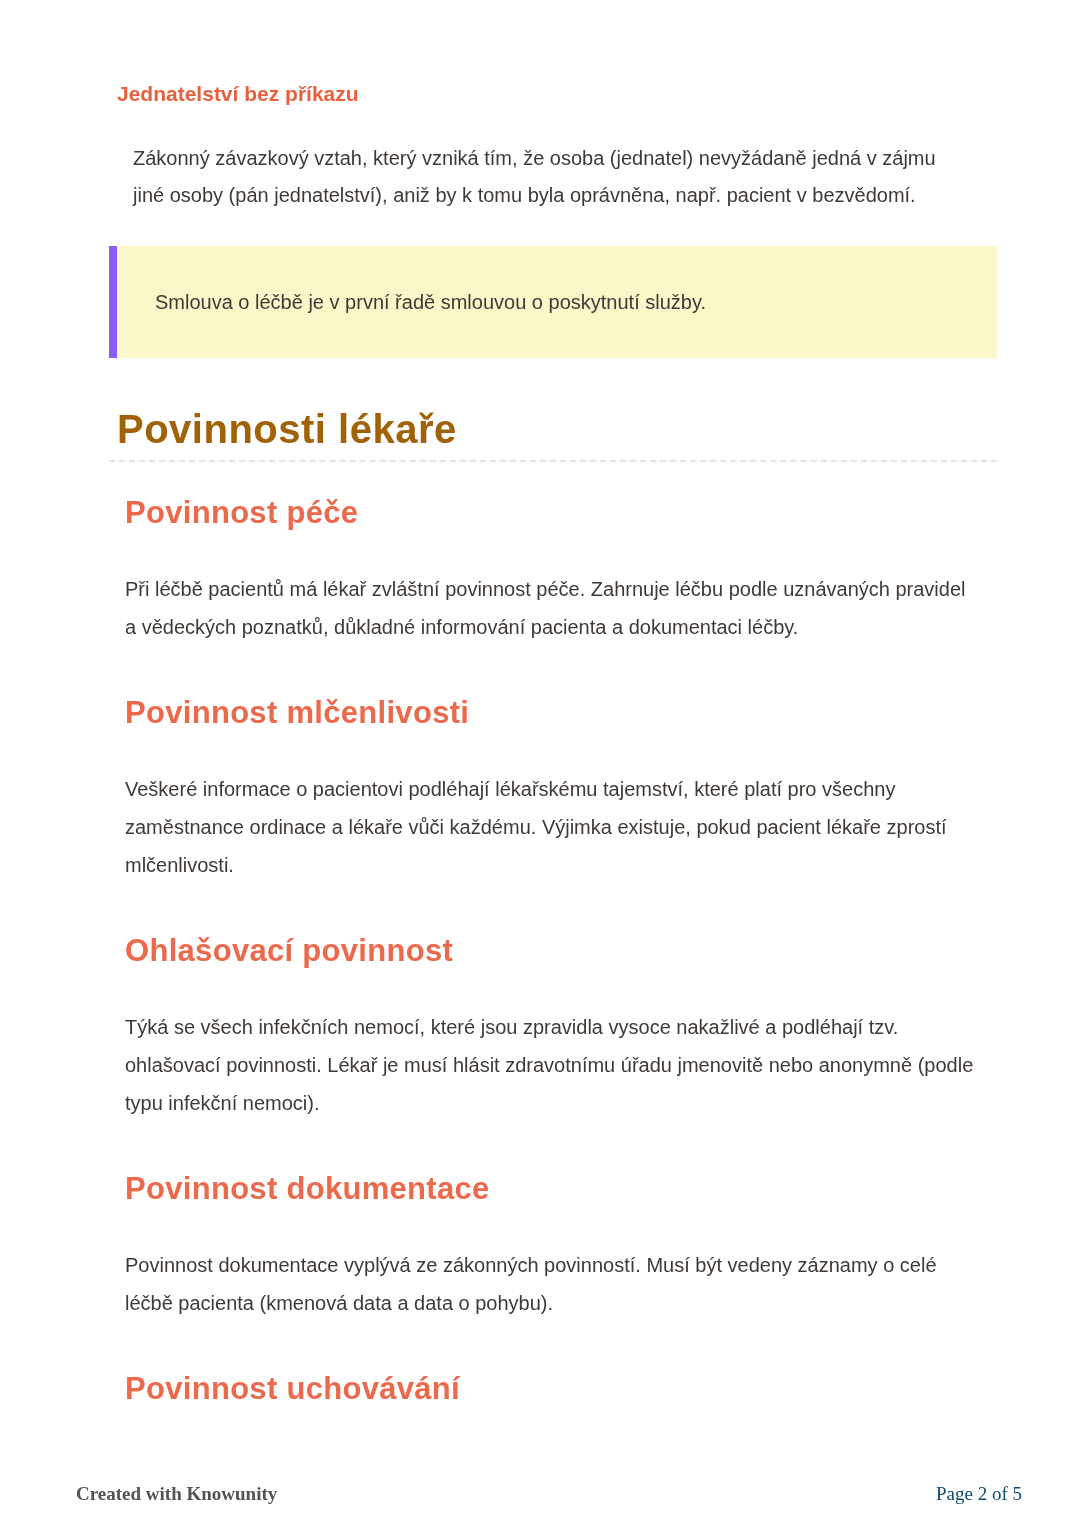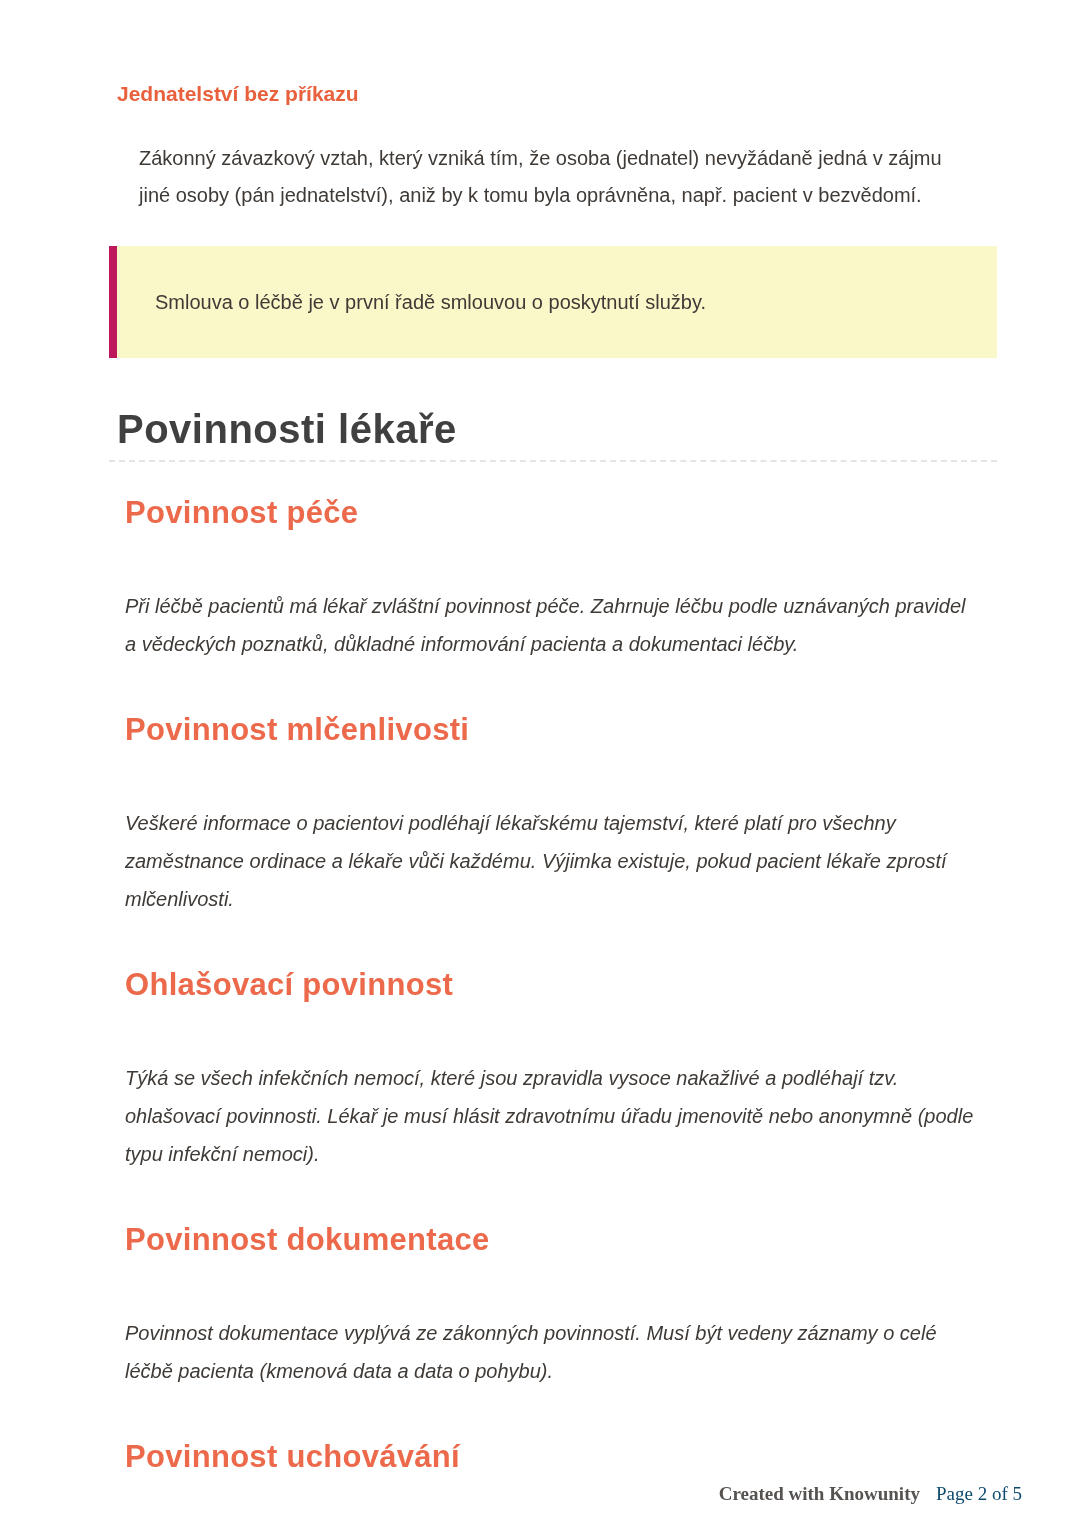--- a/index.html
+++ b/index.html
@@ -16,57 +16,56 @@
     padding: 0 75px 0 85px;
   }
   .intro-heading {
     padding-top: 56px;
     font-size: 21px;
     font-weight: 700;
     color: #e8603c;
     line-height: 28px;
   }
   .intro-para {
-    margin: 16px 40px 0 22px;
+    margin: 16px 40px 0 16px;
     font-size: 20px;
     line-height: 37px;
   }
   .callout {
     margin-top: 24px;
     background: #faf8c9;
-    border-left: 8px solid #be185d;
+    border-left: 8px solid #8b5cf6;
     padding: 36px 30px;
   }
   .callout p {
     font-size: 20px;
     line-height: 24px;
   }
   h1.main-title {
     margin-top: 40px;
     font-size: 40px;
     font-weight: 700;
-    color: #404040;
+    color: #a16207;
     letter-spacing: 0.5px;
     line-height: 46px;
     padding-bottom: 8px;
     border-bottom: 2px dashed #e6e4e1;
   }
   .doc-section h2 {
     margin-top: 16px;
     font-size: 31px;
     font-weight: 700;
     color: #ec6a4b;
     letter-spacing: 0.3px;
     line-height: 38px;
   }
   .doc-section p {
-    margin-top: 39px;
+    margin-top: 22px;
     font-size: 20px;
     line-height: 38px;
-    font-style: italic;
   }
   .doc-section ul {
     margin: 24px 0 0 27px;
     list-style: none;
   }
   .doc-section li {
     font-size: 20px;
     line-height: 38px;
     margin-bottom: 17px;
   }
@@ -75,21 +74,21 @@
     font-size: 17px;
     margin-right: 9px;
     color: #3f3a36;
   }
   footer.page-footer {
     position: absolute;
     left: 52px;
     right: 50px;
     bottom: 14px;
     display: flex;
-    justify-content: flex-end;
+    justify-content: space-between;
     align-items: baseline;
     font-family: "Liberation Serif", serif;
     font-size: 19px;
     color: #4f4d4b;
   }
   footer.page-footer .credit { font-weight: 700; color: #555250; }
   footer.page-footer .pagenum { font-weight: 400; color: #0c4a6e; margin-top: 28px; }
 </style>
 </head>
 <body>

